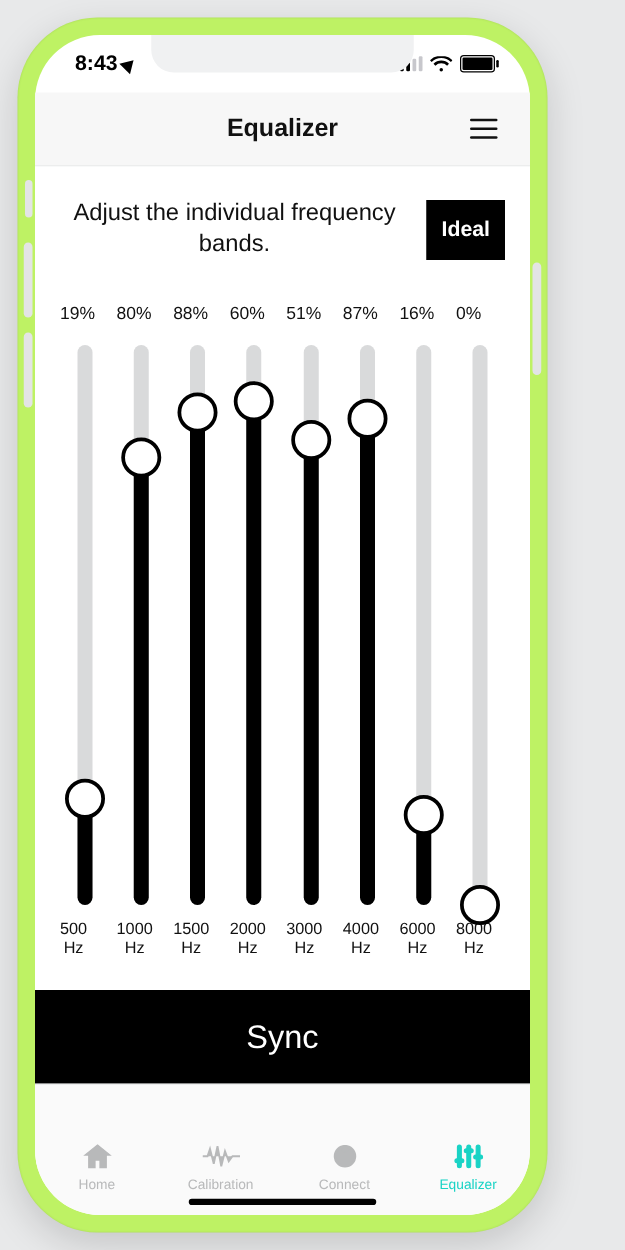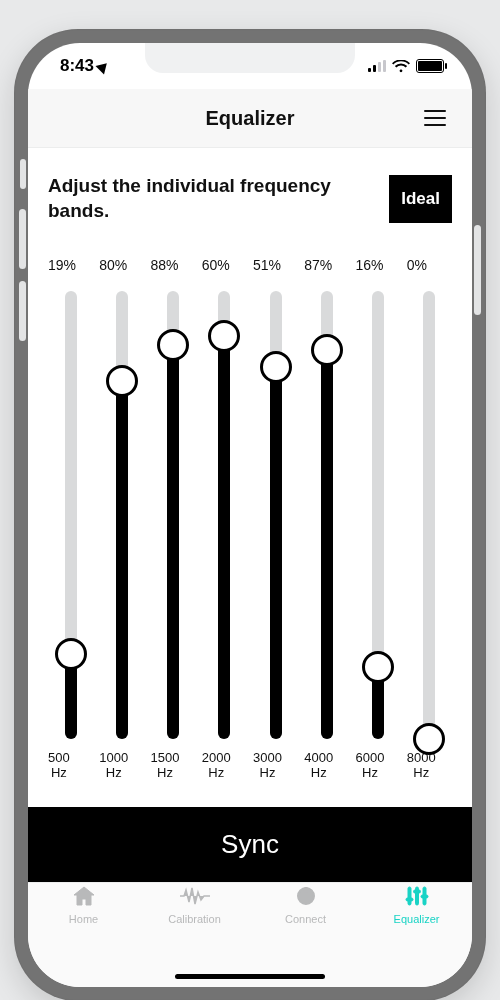--- a/index.html
+++ b/index.html
@@ -7,24 +7,24 @@
     padding: 0;
     width: 500px;
     height: 1000px;
     background: #e8e9ea;
     font-family: -apple-system, "Helvetica Neue", Arial, sans-serif;
     overflow: hidden;
   }
   .device {
     position: absolute;
     left: 14px;
-    top: 29px;
-    width: 472px;
+    top: 14px;
+    width: 424px;
     height: 972px;
-    background: #737373;
+    background: #bef264;
     border-radius: 64px;
     box-shadow: 0 10px 30px rgba(0,0,0,0.15), inset 0 0 2px rgba(0,0,0,0.12);
   }
   
   .btn-side {
     position: absolute;
     background: #e3e4e5;
     border-radius: 4px;
   }
   .btn-mute  { left: 6px;  top: 130px; width: 6px; height: 30px; }
@@ -134,24 +134,24 @@
 
   .instruction-row {
     display: flex;
     align-items: center;
     justify-content: space-between;
     gap: 14px;
     margin-bottom: 34px;
   }
   .instruction {
     font-size: 19px;
-    font-weight: 700;
+    font-weight: 400;
     line-height: 1.3;
     color: #111;
-    text-align: left;
+    text-align: center;
     flex: 1;
   }
   .ideal {
     background: #000;
     color: #fff;
     font-size: 17px;
     font-weight: 700;
     padding: 14px 12px;
     border: none;
     cursor: pointer;
@@ -237,21 +237,21 @@
     background: #fafafa;
     border-top: 1px solid #eceded;
     display: flex;
     padding-bottom: 18px;
   }
   .tab {
     flex: 1;
     display: flex;
     flex-direction: column;
     align-items: center;
-    justify-content: flex-start;
+    justify-content: flex-end;
     gap: 4px;
     font-size: 11px;
     color: #b8b9ba;
     cursor: pointer;
   }
   .tab.active { color: #19d3c5; }
   .tab .ticon { height: 26px; display:flex; align-items:center; justify-content:center; }
   .tab svg { stroke: currentColor; fill: currentColor; }
 
   .home-indicator {

